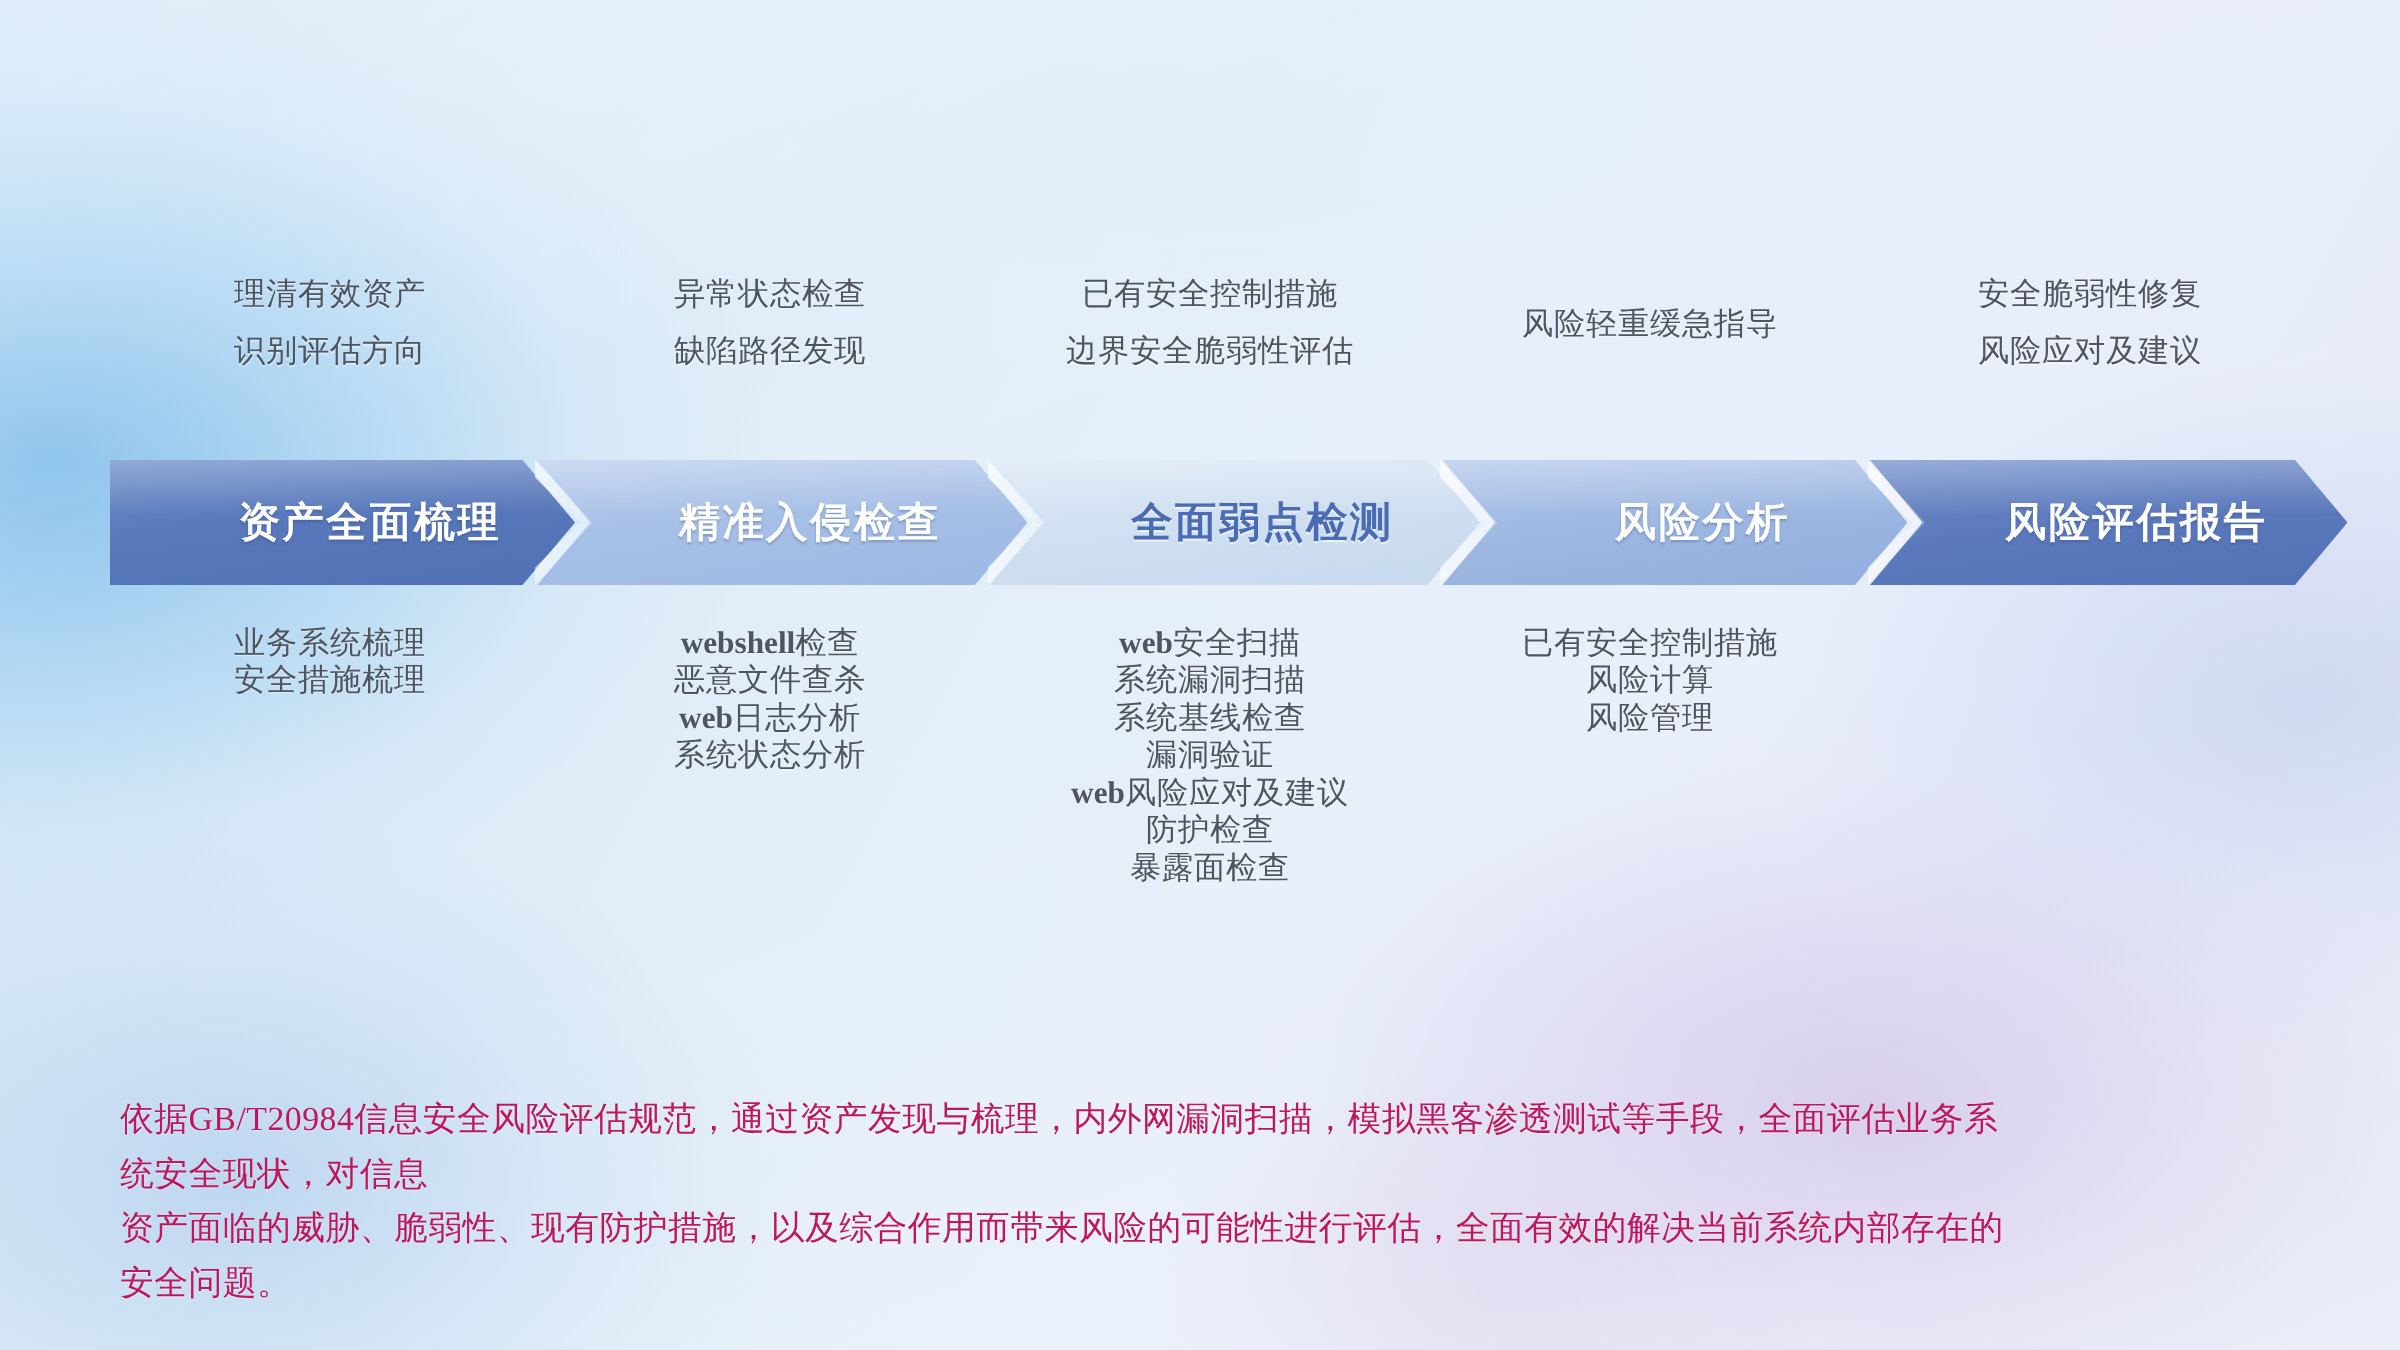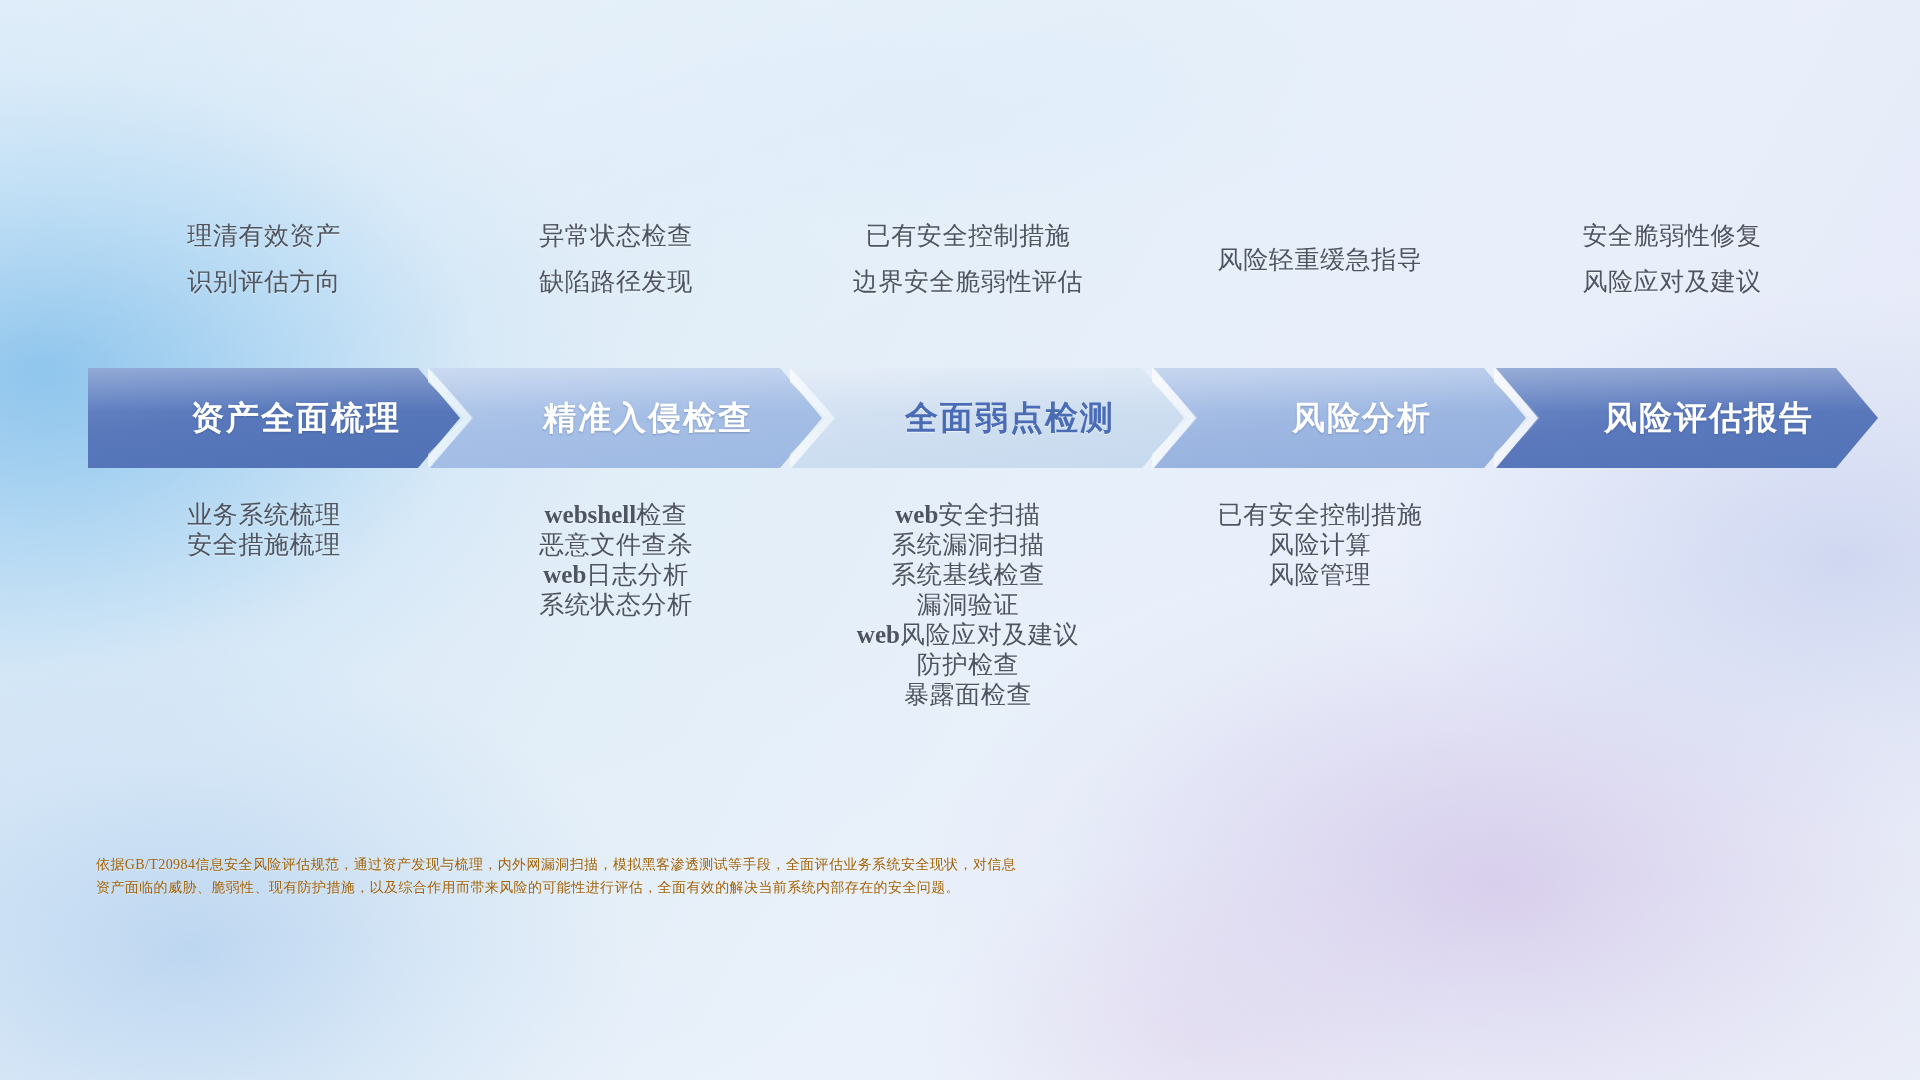--- a/index.html
+++ b/index.html
@@ -210,25 +210,25 @@
   }
   .item .lat {
     font-weight: bold;
     letter-spacing: 0;
   }
 
   
   .footer {
     position: absolute;
     left: 96px;
-    top: 854px;
+    top: 874px;
     width: 1520px;
-    font-size: 14px;
+    font-size: 27px;
     line-height: 1.62;
-    color: #a16207;
+    color: #be185d;
     letter-spacing: 0.4px;
     text-shadow: 0 1px 1px rgba(255,255,255,0.45);
   }
   .footer p { margin: 0; }
 </style>
 </head>
 <body>
 
 <div id="stage">
 

